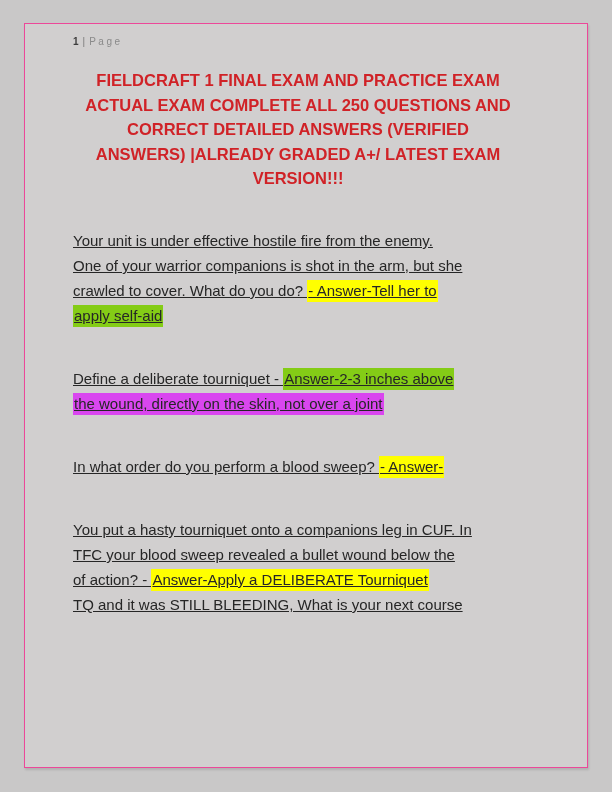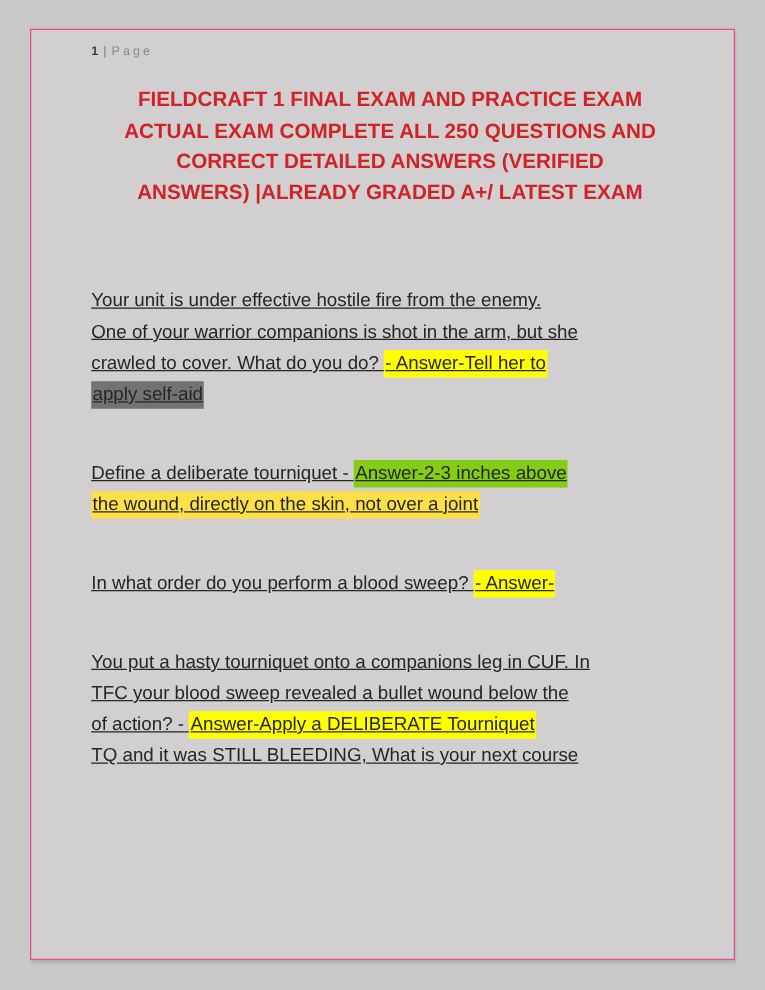--- a/index.html
+++ b/index.html
@@ -28,21 +28,21 @@
     font-size: 10px;
     line-height: 13px;
     color: #8a8a8a;
     white-space: nowrap;
   }
   .pnum   { font-weight: bold; color: #3d3d3d; }
   .psep   { color: #7a7a7a; margin: 0 4px; }
   .plabel { letter-spacing: 2.5px; color: #8a8a8a; }
   .title {
     position: absolute;
-    left: 53px;
+    left: 39px;
     top: 44px;
     width: 468px;
     text-align: center;
     font-weight: bold;
     font-size: 16.5px;
     line-height: 24.5px;
     color: #d02227;
   }
   .body-col {
     position: absolute;
@@ -66,32 +66,33 @@
 <div class="page">
   <div class="header">
     <span class="pnum">1</span><span class="psep">|</span><span class="plabel">Page</span>
   </div>
 
   <div class="title" id="title" style="color: rgb(208, 34, 39);">
       <div class="tline">FIELDCRAFT 1 FINAL EXAM AND PRACTICE EXAM</div>
       <div class="tline">ACTUAL EXAM COMPLETE ALL 250 QUESTIONS AND</div>
       <div class="tline">CORRECT DETAILED ANSWERS (VERIFIED</div>
       <div class="tline">ANSWERS) |ALREADY GRADED A+/ LATEST EXAM</div>
+      <div class="tline">VERSION!!!</div>
     </div>
 
   <div class="body-col" id="paras">
       <div class="para">
         <div class="line"><span>Your unit is under effective hostile fire from the enemy.</span></div>
         <div class="line"><span>One of your warrior companions is shot in the arm, but she</span></div>
         <div class="line"><span>crawled to cover. What do you do? </span><span class="hl" style="background: rgb(255, 255, 0); text-align: center;">- Answer-Tell her to</span></div>
-        <div class="line"><span class="hl" style="background: #737373;">apply self-aid</span></div>
+        <div class="line"><span class="hl" style="background: #84cc16;">apply self-aid</span></div>
       </div>
       <div class="para">
         <div class="line"><span>Define a deliberate tourniquet - </span><span class="hl" style="background: #84cc16;">Answer-2-3 inches above</span></div>
-        <div class="line"><span class="hl" style="background: #fde047;">the wound, directly on the skin, not over a joint</span></div>
+        <div class="line"><span class="hl" style="background: #d946ef;">the wound, directly on the skin, not over a joint</span></div>
       </div>
       <div class="para">
         <div class="line"><span>In what order do you perform a blood sweep? </span><span class="hl" style="background: rgb(255, 255, 0);">- Answer-</span></div>
       </div>
       <div class="para">
         <div class="line"><span>You put a hasty tourniquet onto a companions leg in CUF. In</span></div>
         <div class="line"><span>TFC your blood sweep revealed a bullet wound below the</span></div>
         <div class="line"><span>of action? - </span><span class="hl" style="background: rgb(255, 255, 0);">Answer-Apply a DELIBERATE Tourniquet</span></div>
         <div class="line"><span>TQ and it was STILL BLEEDING, What is your next course</span></div>
       </div>

